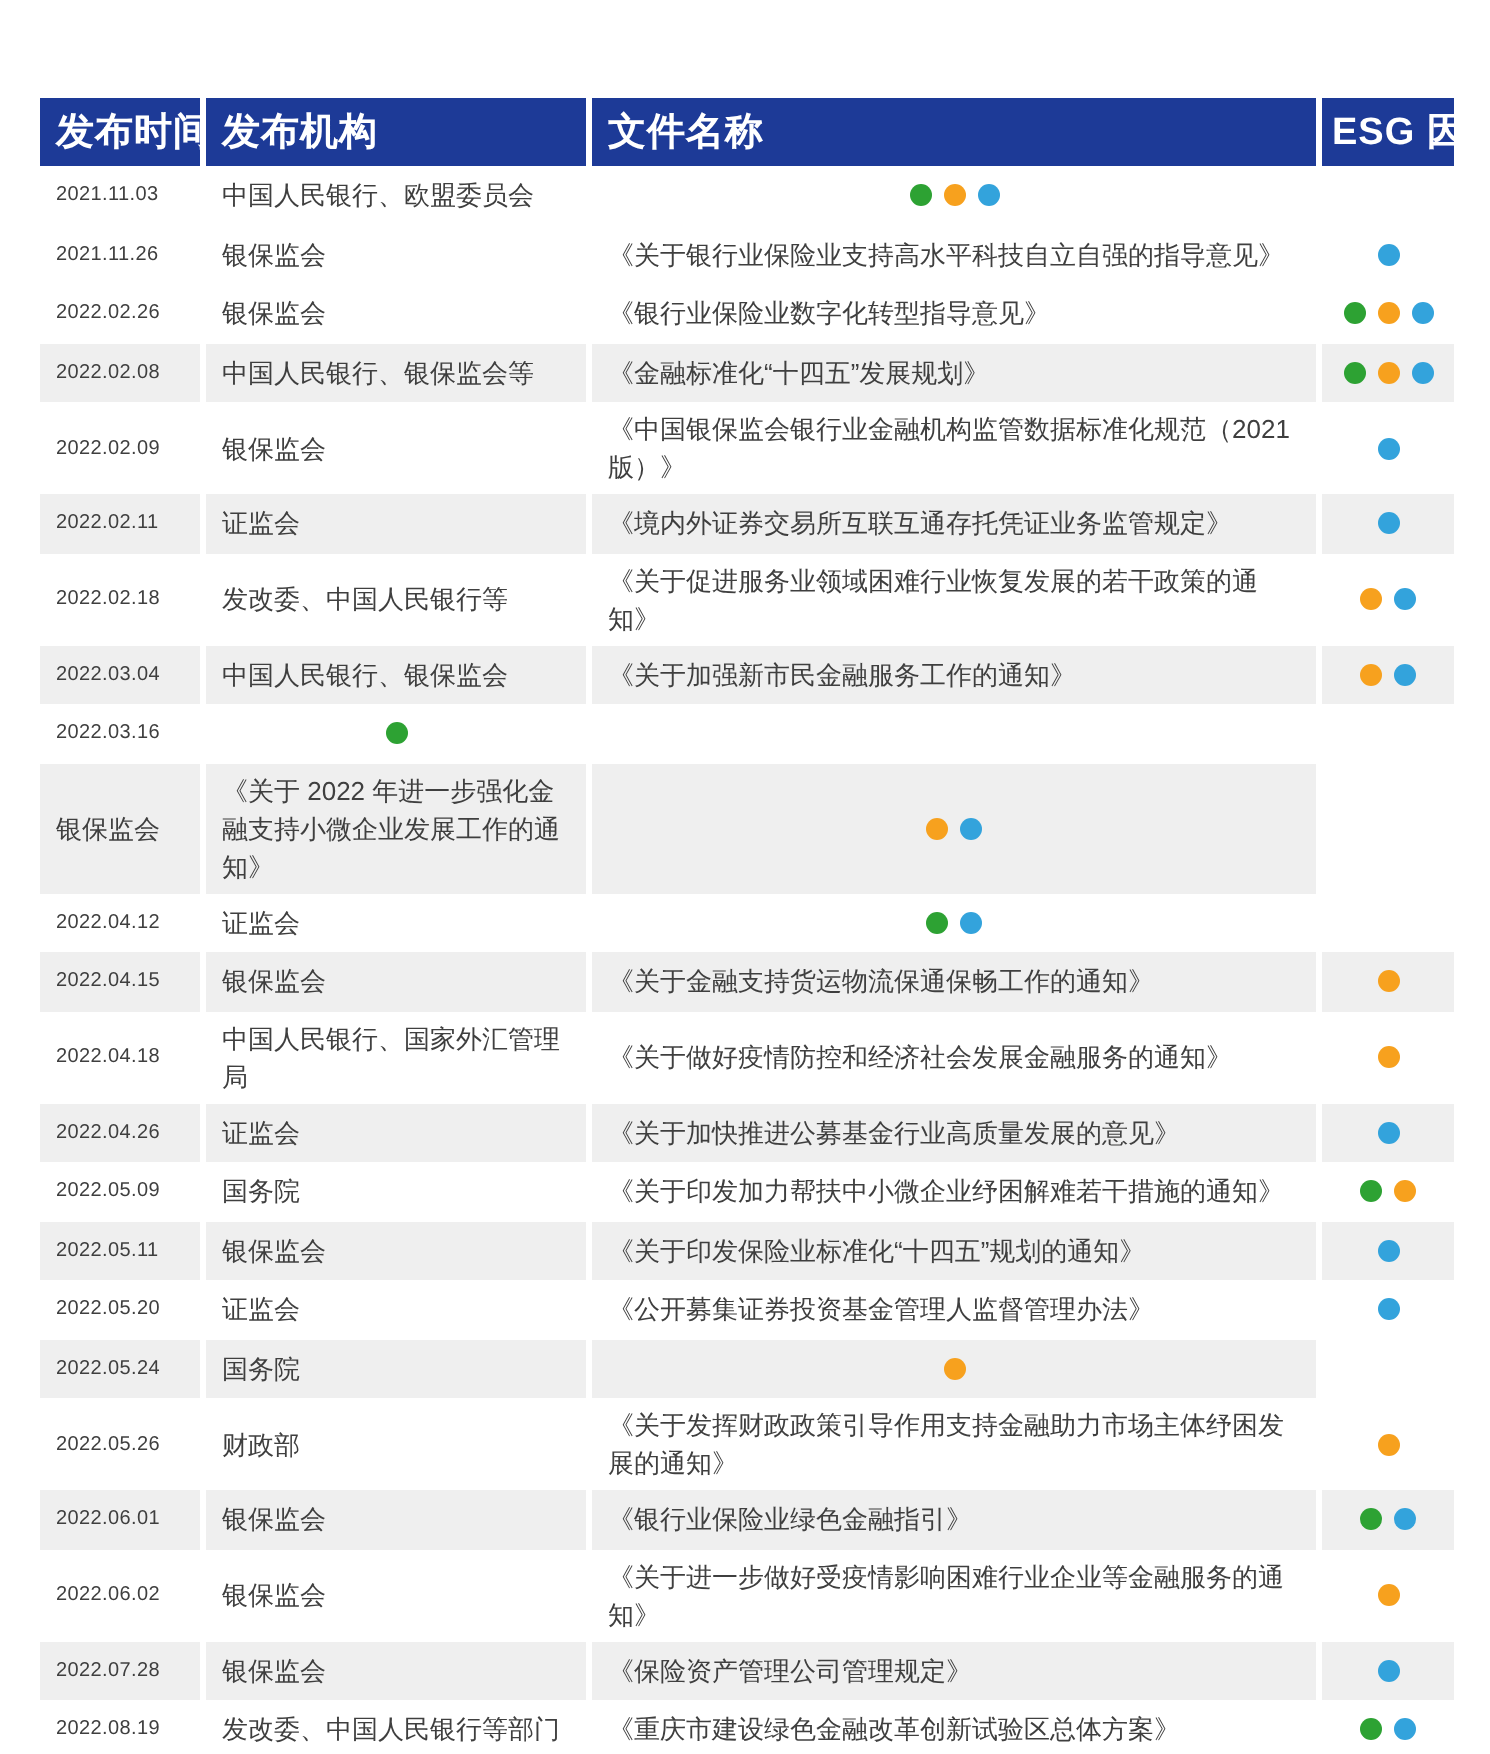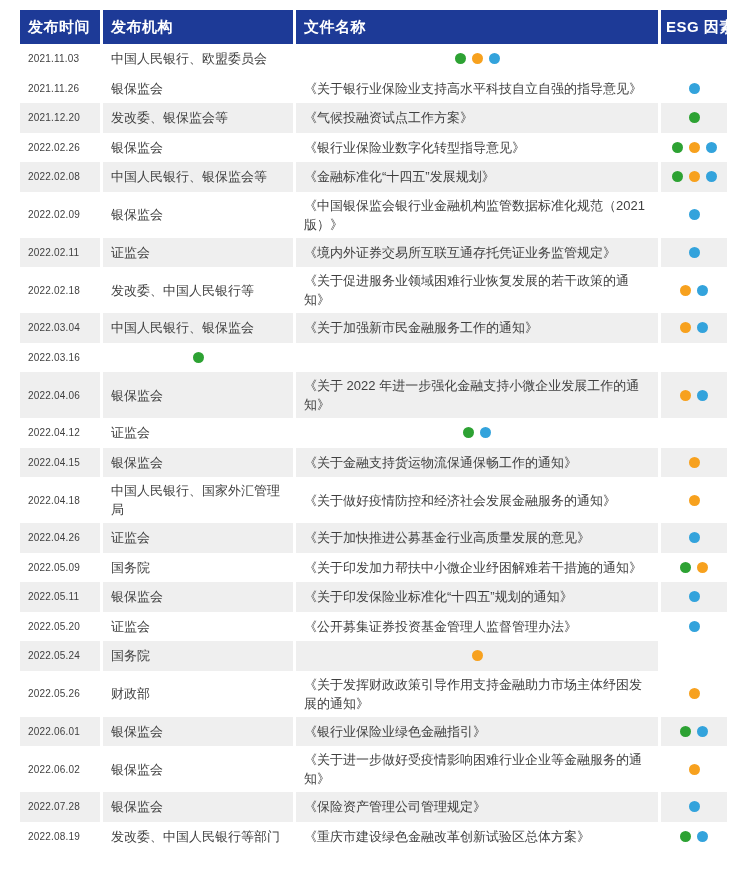--- a/index.html
+++ b/index.html
@@ -17,27 +17,28 @@
   .trow, .thead {
     display: grid;
     grid-template-columns: 80px 190px 362px 66px;
     column-gap: 3px;
   }
 
   .hcell {
     background: #1d3a97;
     color: #ffffff;
     font-weight: 700;
-    font-size: 15px;
+    font-size: 19px;
     height: 34px;
     display: flex;
     align-items: center;
     padding: 0 8px;
     letter-spacing: 0.5px;
     white-space: nowrap;
+    margin-top: 39px;
   }
   .hcell.esg-head { padding: 0 5px; }
 
   .cell {
     display: flex;
     align-items: center;
     min-height: 29.5px;
     padding: 4px 8px;
     font-size: 13px;
     color: #3f3f3f;
@@ -82,28 +83,20 @@
           </div>
         </div>
         <div class="trow">
           <div class="cell date">2021.11.26</div>
           <div class="cell org">银保监会</div>
           <div class="cell title">《关于银行业保险业支持高水平科技自立自强的指导意见》</div>
           <div class="cell esg">
             <span class="dot" style="background:#33a3dc"></span>
           </div>
         </div>
-        <div class="trow alt">
-          <div class="cell date">2021.12.20</div>
-          <div class="cell org">发改委、银保监会等</div>
-          <div class="cell title">《气候投融资试点工作方案》</div>
-          <div class="cell esg">
-            <span class="dot" style="background:#2da233"></span>
-          </div>
-        </div>
         <div class="trow">
           <div class="cell date">2022.02.26</div>
           <div class="cell org">银保监会</div>
           <div class="cell title">《银行业保险业数字化转型指导意见》</div>
           <div class="cell esg">
             <span class="dot" style="background:#2da233"></span>
             <span class="dot" style="background:#f7a11e"></span>
             <span class="dot" style="background:#33a3dc"></span>
           </div>
         </div>
@@ -151,21 +144,20 @@
             <span class="dot" style="background:#33a3dc"></span>
           </div>
         </div>
         <div class="trow">
           <div class="cell date">2022.03.16</div>
           <div class="cell esg">
             <span class="dot" style="background:#2da233"></span>
           </div>
         </div>
         <div class="trow alt">
-          <div class="cell date">2022.04.06</div>
           <div class="cell org">银保监会</div>
           <div class="cell title">《关于 2022 年进一步强化金融支持小微企业发展工作的通知》</div>
           <div class="cell esg">
             <span class="dot" style="background:#f7a11e"></span>
             <span class="dot" style="background:#33a3dc"></span>
           </div>
         </div>
         <div class="trow">
           <div class="cell date">2022.04.12</div>
           <div class="cell org">证监会</div>

